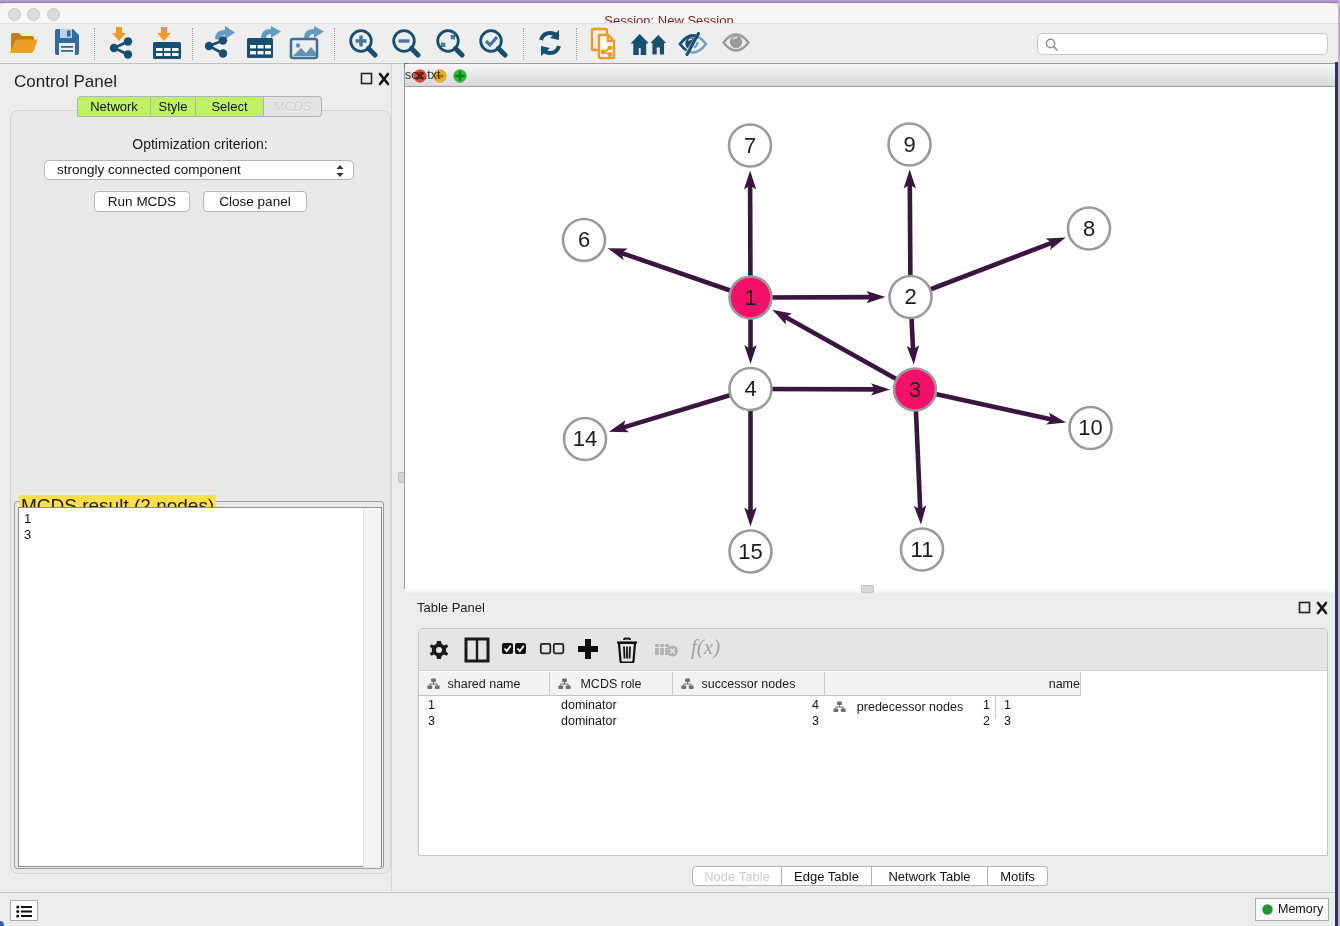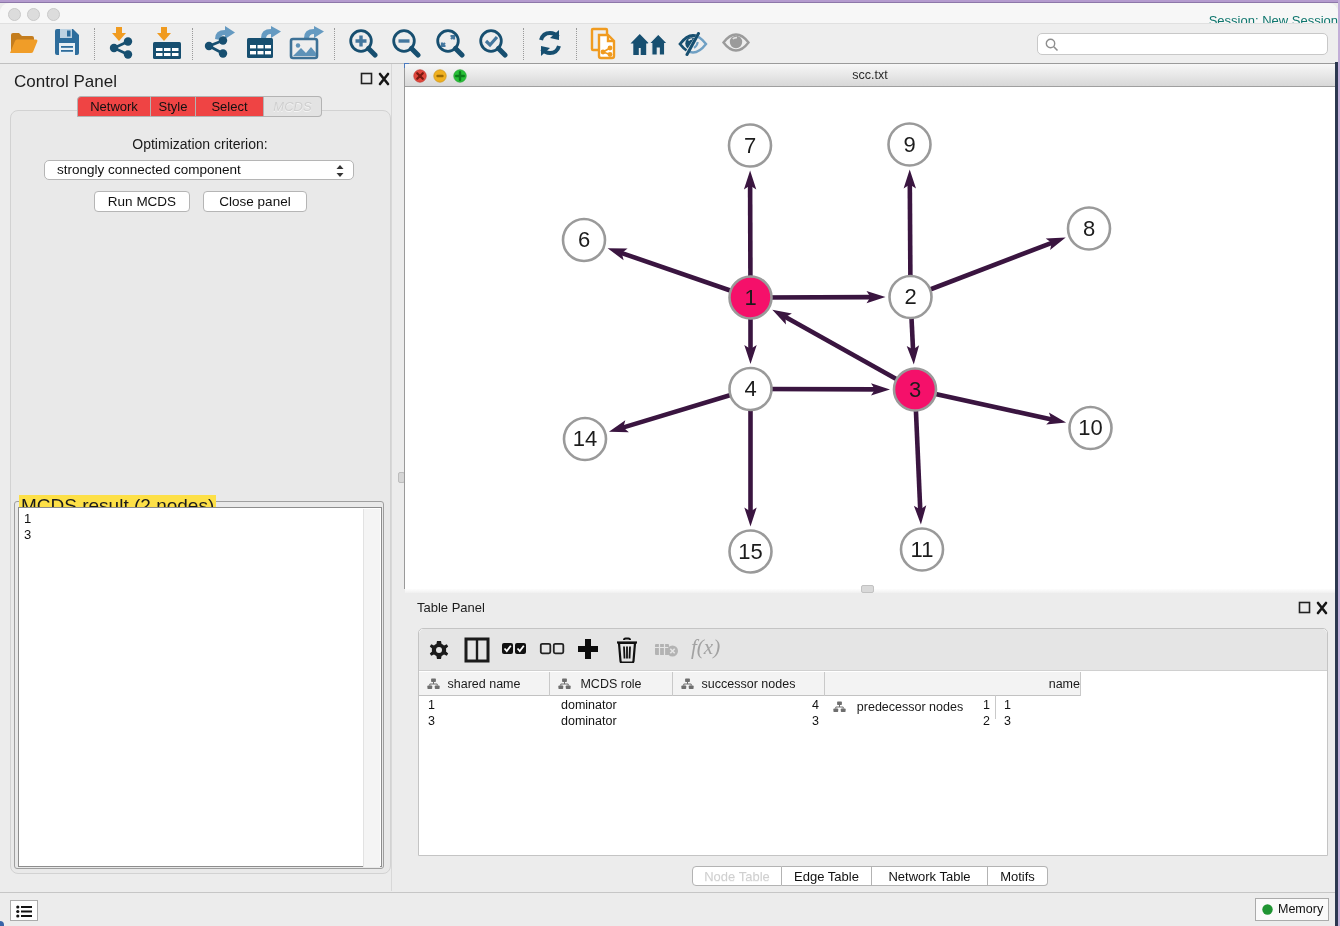--- a/index.html
+++ b/index.html
@@ -4,47 +4,47 @@
 <style>
 * { margin:0; padding:0; box-sizing:border-box; }
 html,body { width:1340px; height:926px; overflow:hidden; }
 body { font-family:"Liberation Sans", sans-serif; background:#ececec; position:relative; }
 .abs { position:absolute; }
 .purpletop { left:0; top:0; width:1340px; height:3px; background:#b49bce; border-bottom:1px solid #8d77a9; }
 .purpleright { right:0; top:0; width:2px; height:926px; background:#c3aed8; }
 .navyright { left:1335px; top:62px; width:3px; height:864px; background:#2c3850; }
 .titlebar { left:0; top:3px; width:1338px; height:20px; background:#f7f7f7; border-radius:9px 9px 0 0; }
 .tl { position:absolute; top:5px; width:13px; height:13px; border-radius:50%; background:#dcdcdc; border:1px solid #c9c9c9; }
-.apptitle { position:absolute; top:10px; width:100%; text-align:right; font-size:13px; color:#0f766e; }
+.apptitle { position:absolute; top:10px; width:100%; text-align:center; font-size:13px; color:#7f1d1d; }
 .toolbar { left:0; top:23px; width:1338px; height:41px; background:#eeeeee; border-top:1px solid #e0e0e0; border-bottom:1px solid #c0c0c0; }
 .tsep { position:absolute; top:28px; height:32px; width:0; border-left:1px dotted #9a9a9a; }
 .searchbox { position:absolute; left:1037px; top:33px; width:291px; height:22px; background:#ffffff; border:1px solid #c8c8c8; border-radius:5px; }
 .searchbox svg { position:absolute; left:7px; top:4px; }
 
 .cp-title { left:14px; top:72px; font-size:17px; color:#1d1d1d; }
 .winbtns { position:absolute; }
 .tabs { position:absolute; top:96px; height:21px; font-size:13px; color:#111; }
-.tab { position:absolute; top:0; height:21px; background:#ef4444; border:1px solid #b3b3b3; text-align:center; line-height:20px; }
+.tab { position:absolute; top:0; height:21px; background:#bef264; border:1px solid #b3b3b3; text-align:center; line-height:20px; }
 .tabsel { background:#e3e3e3; color:#cfcfcf; text-shadow:0 1px 0 #f5f5f5; }
 .cp-panel { left:10px; top:110px; width:381px; height:764px; background:#e9e9e9; border:1px solid #d2d2d2; border-radius:8px; }
 .optlabel { left:0; top:136px; width:400px; text-align:center; font-size:14px; color:#1b1b1b; }
 .dropdown { left:44px; top:160px; width:310px; height:20px; background:#fff; border:1px solid #b5b5b5; border-radius:5px; font-size:13.5px; color:#111; line-height:18px; padding-left:12px; }
 .btn { position:absolute; height:21px; background:#fff; border:1px solid #b5b5b5; border-radius:4px; font-size:13.5px; color:#111; text-align:center; line-height:19px; }
 .resultgroup { left:14px; top:501px; width:370px; height:368px; border:1px solid #9f9f9f; border-radius:3px; }
 .resultlabel { left:19px; top:495px; background:#fde047; padding:0 2px; font-size:19px; color:#1b1b1b; }
 .resultbox { left:18px; top:507px; width:364px; height:360px; background:#fff; border:1px solid #8d8d8d; font-size:13px; color:#111; }
 .rscroll { position:absolute; right:1px; top:1px; width:17px; height:358px; background:#f4f4f4; border-left:1px solid #e2e2e2; }
 
 .statusbar { left:0; top:892px; width:1340px; height:22px; background:#ececec; border-top:1px solid #c6c6c6; }
 .listbtn { position:absolute; left:10px; top:7px; width:28px; height:21px; background:#fdfdfd; border:1px solid #ababab; }
 .membtn { position:absolute; left:1255px; top:5px; width:74px; height:23px; background:#fafafa; border:1px solid #ababab; font-size:12.5px; color:#111; }
 
 .sccwin { left:404px; top:63px; width:932px; height:526px; background:#ffffff; border:1px solid #9a9a9a; border-bottom:none; }
 .scctitle { position:absolute; left:0; top:0; width:930px; height:23px; background:linear-gradient(#f7f7f7,#d8d8d8); border-bottom:1px solid #9f9f9f; }
-.scclabel { position:absolute; width:100%; top:4px; text-align:center; font-size:12.5px; color:#2a2a2a; }
+.scclabel { position:absolute; width:100%; top:4px; font-size:12.5px; color:#2a2a2a; }
 
 .tp-title { left:417px; top:600px; font-size:13px; color:#1d1d1d; }
 .tp-box { left:418px; top:628px; width:910px; height:228px; background:#ffffff; border:1px solid #c4c4c4; border-radius:5px 5px 0 0; }
 .tp-toolbar { position:absolute; left:0; top:0; width:908px; height:42px; background:#e5e5e5; border-bottom:1px solid #d0d0d0; border-radius:5px 5px 0 0; }
 .tp-header { position:absolute; left:0; top:43px; width:662px; height:24px; background:#f3f3f3; border-bottom:1px solid #c2c2c2; font-size:12.5px; color:#1a1a1a; }
 .th { position:absolute; top:0; height:24px; border-right:1px solid #c9c9c9; text-align:center; line-height:24px; }
 .thico { position:absolute; top:6px; }
 .trow { position:absolute; font-size:12.5px; color:#131313; height:16px; line-height:16px; }
 .bottabs { position:absolute; font-size:13px; color:#111; }
 .btab { position:absolute; top:0; height:20px; background:#fff; border:1px solid #b3b3b3; text-align:center; line-height:19px; }

